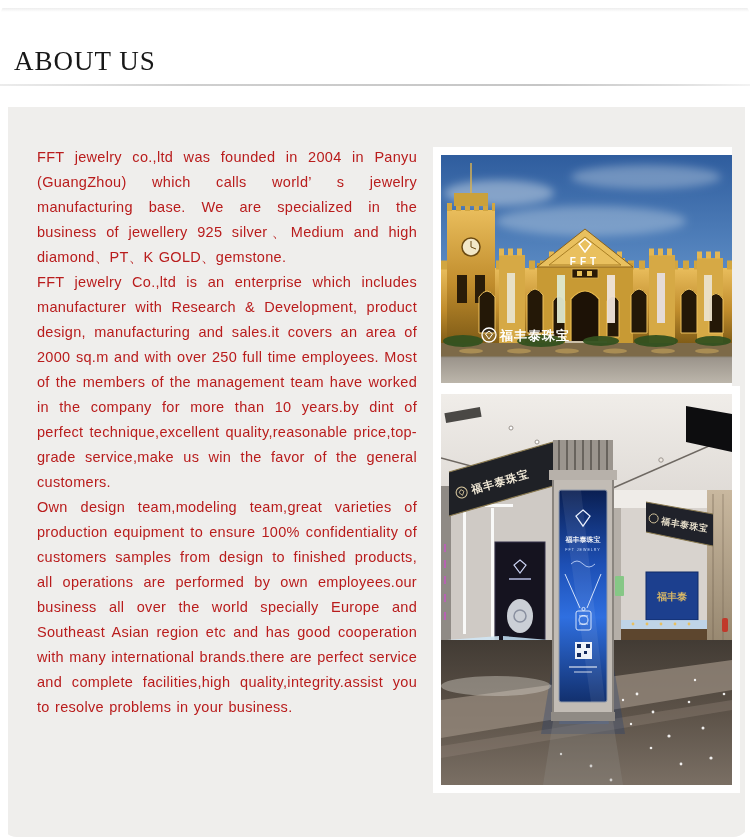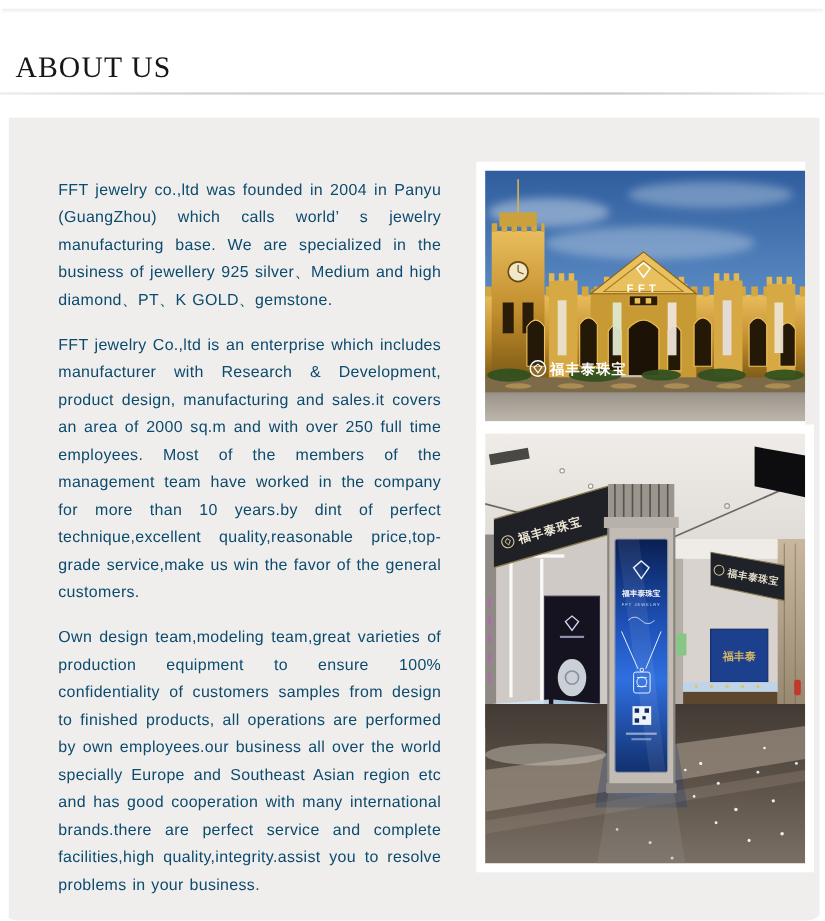--- a/index.html
+++ b/index.html
@@ -8,22 +8,22 @@
   .top-fade{position:absolute;top:8px;left:0;width:750px;height:4px;
         background:linear-gradient(to bottom,rgba(0,0,0,0.07),rgba(0,0,0,0));}
   .page-title{position:absolute;left:14px;top:46px;
         font-family:"Liberation Serif", serif;font-size:27px;font-weight:500;
         color:#171717;letter-spacing:1px;}
   .title-rule{position:absolute;top:84px;left:0;width:750px;height:2px;
         background:linear-gradient(90deg,#ececec,#cfcfcf 25%,#c6c6c6 72%,#dedede 90%,#f3f3f3);}
   .content-panel{position:absolute;left:8px;top:107px;width:737px;height:730px;
         background:#efeeec;}
   .about-text{position:absolute;left:29px;top:38px;width:380px;}
-  .about-text p{margin:16px;text-align:justify;font-size:14.5px;line-height:25px;
-        letter-spacing:0.3px;color:#0c4a6e;word-spacing:1px;}
+  .about-text p{margin:0;text-align:justify;font-size:14.5px;line-height:25px;
+        letter-spacing:0.3px;color:#b91c1c;word-spacing:1px;}
   .photo-frame{position:absolute;background:#ffffff;padding:8px;box-sizing:border-box;}
   #photo-frame-building{left:425px;top:40px;width:299px;height:244px;}
   #photo-frame-store{left:425px;top:279px;width:307px;height:407px;}
   .photo-frame svg{display:block;}
 </style>
 </head>
 <body>
 
 <div class="page">
   <div class="top-fade"></div>

